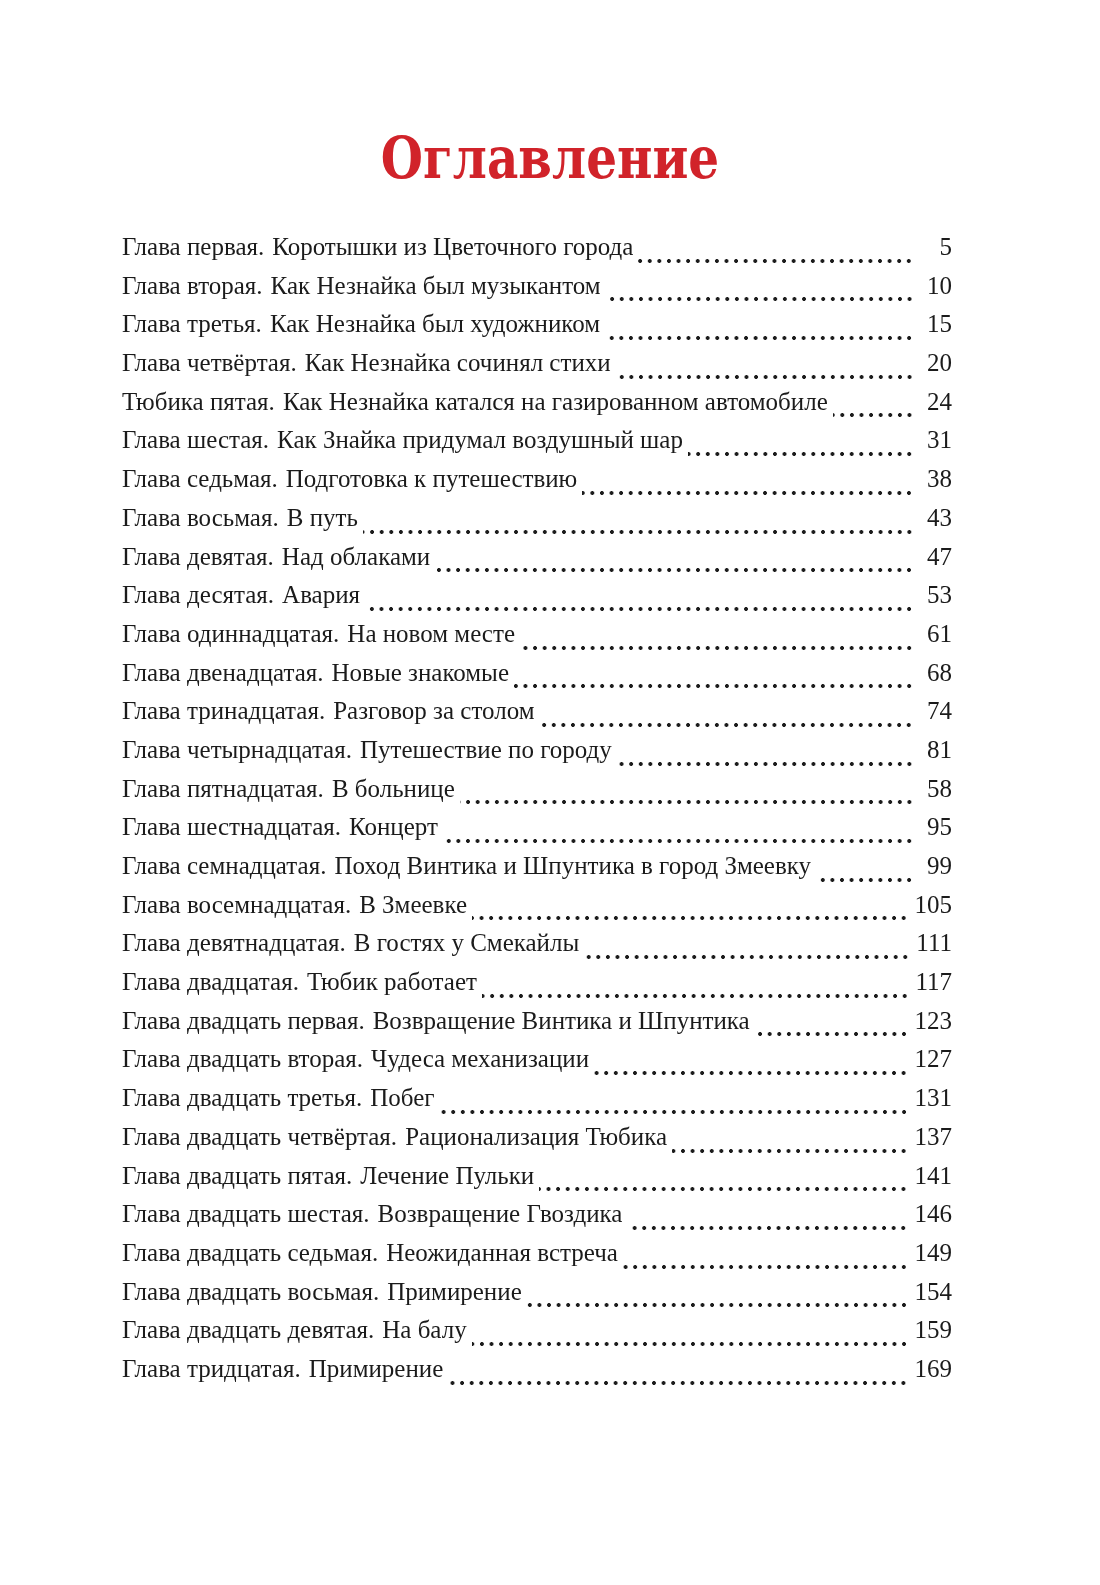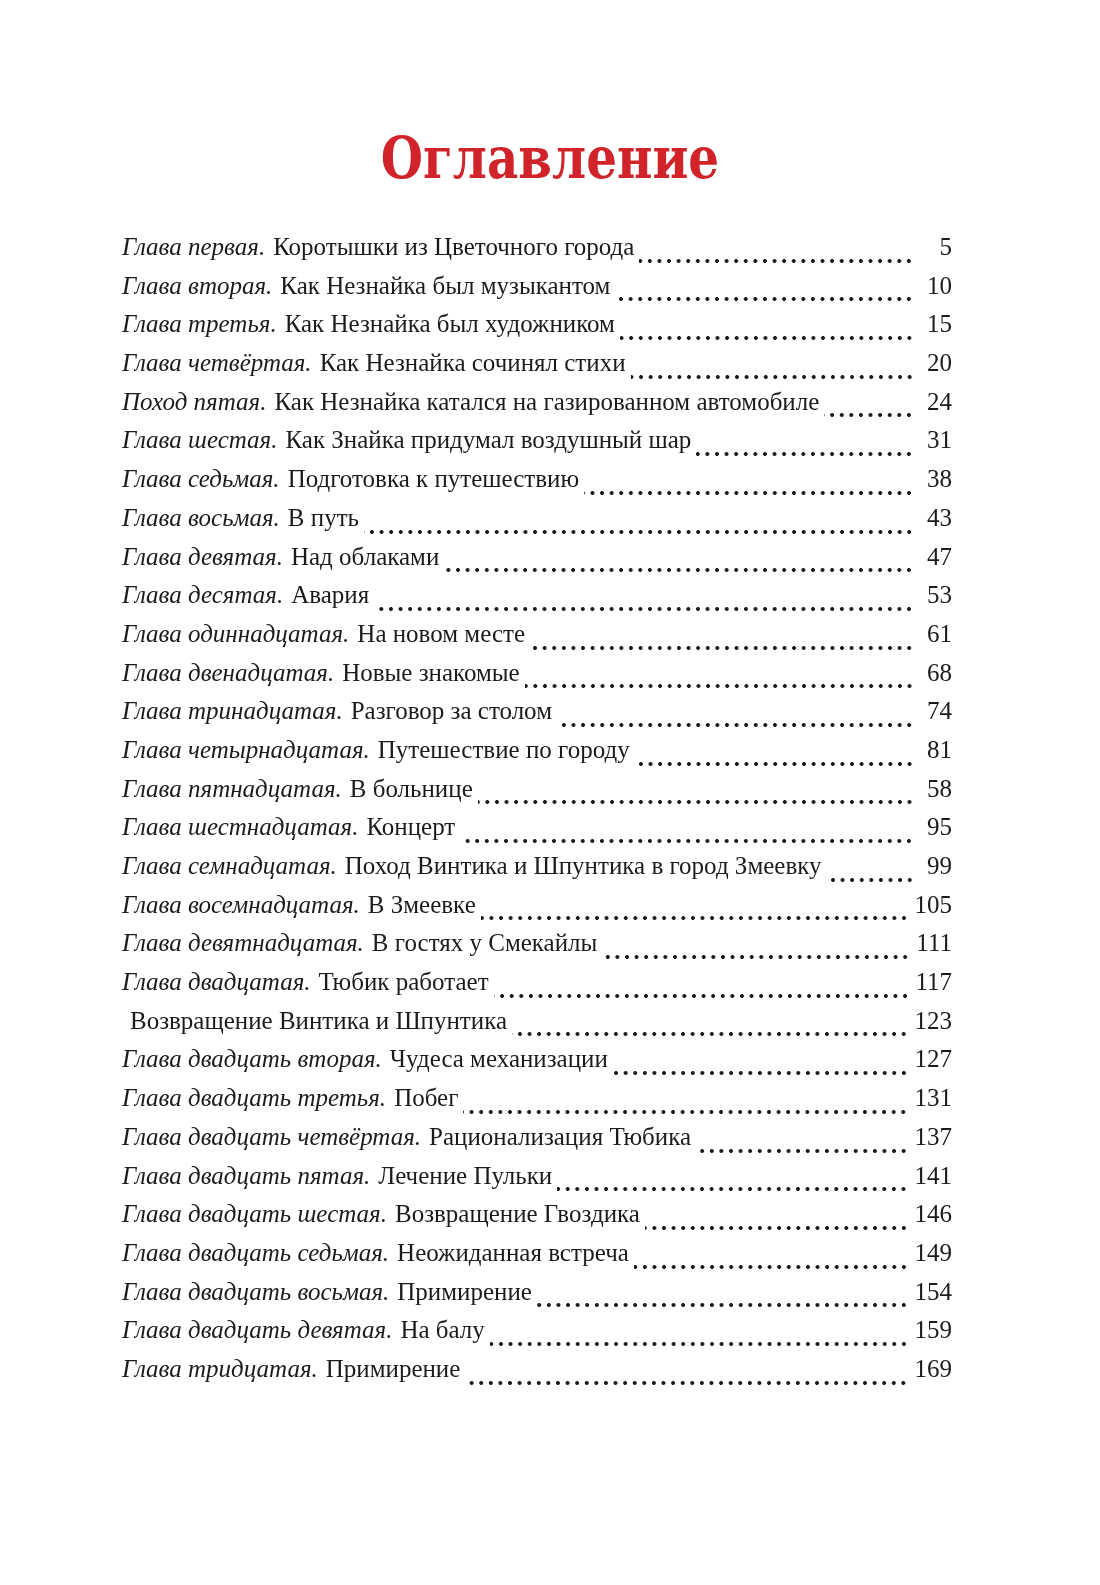--- a/index.html
+++ b/index.html
@@ -38,21 +38,20 @@
     }
     .toc-row {
       display: flex;
       align-items: baseline;
       height: 38.7px;
       font-size: 25px;
       color: #1b1b1b;
       white-space: nowrap;
     }
     .chap {
-      font-style: italic;
       flex: 0 0 auto;
       text-align: center;
     }
     .ttl {
       margin-left: 8px;
       flex: 0 0 auto;
     }
     .leader {
       flex: 1 1 auto;
       min-width: 14px;
@@ -96,21 +95,21 @@
     <span class="leader"></span>
     <span class="pg">15</span>
   </div>
       <div class="toc-row">
     <span class="chap">Глава четвёртая.</span>
     <span class="ttl">Как Незнайка сочинял стихи</span>
     <span class="leader"></span>
     <span class="pg">20</span>
   </div>
       <div class="toc-row">
-    <span class="chap">Поход пятая.</span>
+    <span class="chap">Тюбика пятая.</span>
     <span class="ttl">Как Незнайка катался на газированном автомобиле</span>
     <span class="leader"></span>
     <span class="pg">24</span>
   </div>
       <div class="toc-row">
     <span class="chap">Глава шестая.</span>
     <span class="ttl">Как Знайка придумал воздушный шар</span>
     <span class="leader"></span>
     <span class="pg">31</span>
   </div>
@@ -192,20 +191,21 @@
     <span class="leader"></span>
     <span class="pg">111</span>
   </div>
       <div class="toc-row">
     <span class="chap">Глава двадцатая.</span>
     <span class="ttl">Тюбик работает</span>
     <span class="leader"></span>
     <span class="pg">117</span>
   </div>
       <div class="toc-row">
+    <span class="chap">Глава двадцать первая.</span>
     <span class="ttl">Возвращение Винтика и Шпунтика</span>
     <span class="leader"></span>
     <span class="pg">123</span>
   </div>
       <div class="toc-row">
     <span class="chap">Глава двадцать вторая.</span>
     <span class="ttl">Чудеса механизации</span>
     <span class="leader"></span>
     <span class="pg">127</span>
   </div>

